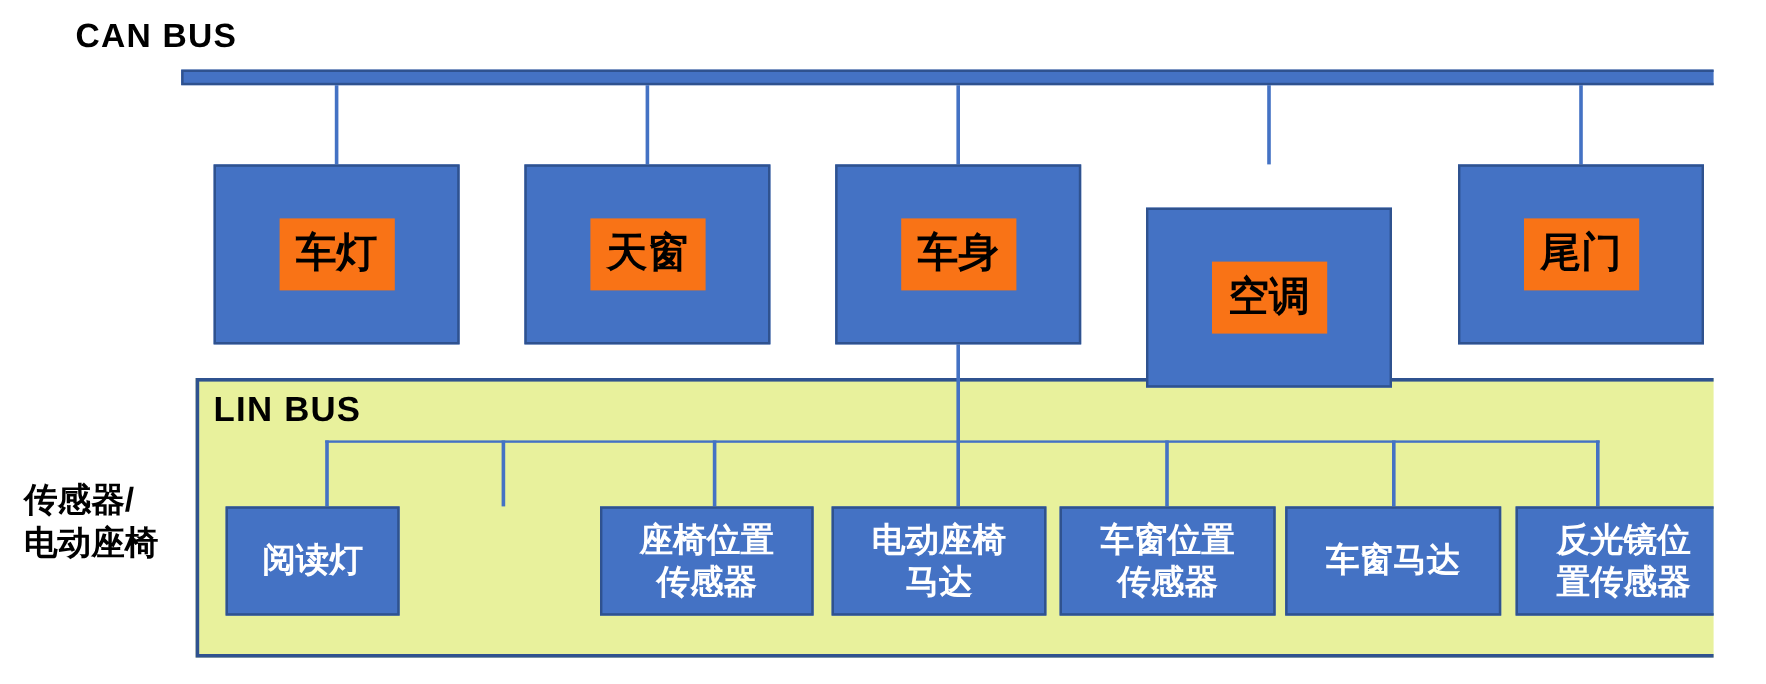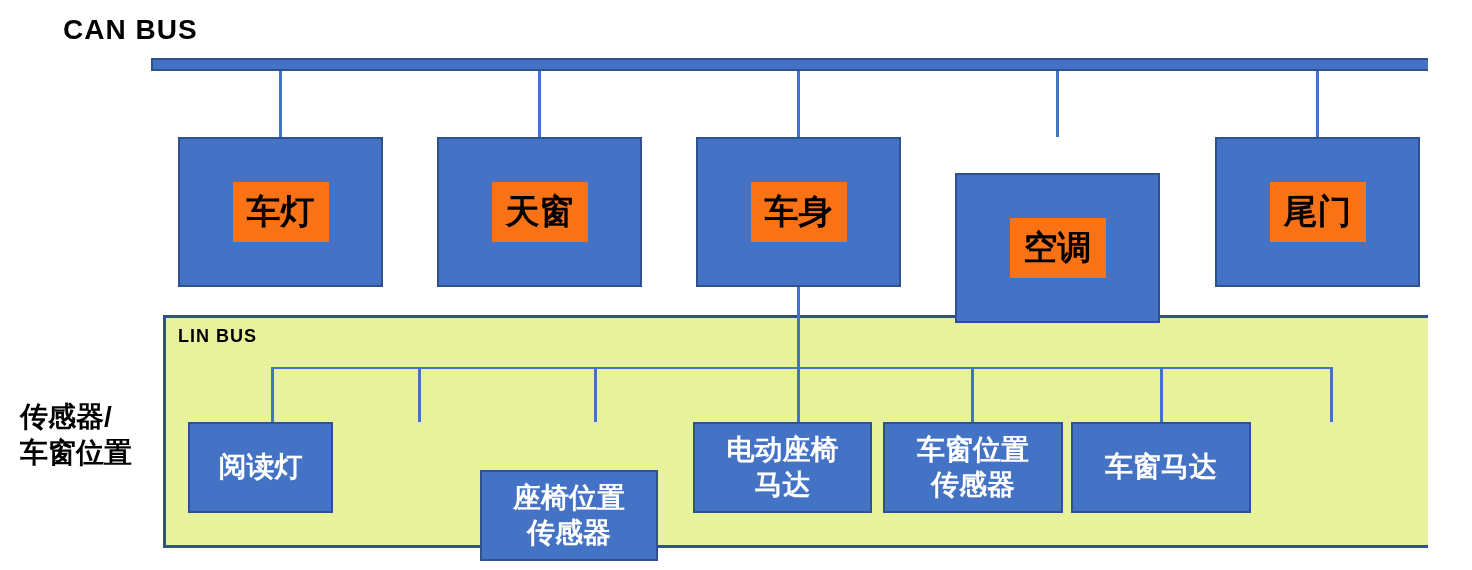--- a/index.html
+++ b/index.html
@@ -49,21 +49,21 @@
     padding:11px 14px;line-height:1.1;
     white-space:nowrap;
   }
   .lin-container{
     position:absolute;left:163px;top:315px;width:1304px;height:233px;
     background:var(--lin-background);
     border:3px solid var(--lin-border);
   }
   .lin-title{
     position:absolute;left:178px;top:326px;
-    font-size:18px;font-weight:bold;color:var(--text-dark);
+    font-size:29px;font-weight:bold;color:var(--text-dark);
     letter-spacing:1px;z-index:2;
   }
   .lin-node{
     position:absolute;top:422px;height:91px;
     background:var(--node-fill);
     border:2px solid var(--node-border);
     display:flex;align-items:center;justify-content:center;
     text-align:center;z-index:3;
   }
   .lin-node-label{
@@ -118,32 +118,36 @@
   <div class="vline z1" style="left:271px;top:367px;height:55px;"></div>
   <div class="vline z1" style="left:418px;top:367px;height:55px;"></div>
   <div class="vline z1" style="left:594px;top:367px;height:55px;"></div>
   <div class="vline z1" style="left:971px;top:367px;height:55px;"></div>
   <div class="vline z1" style="left:1160px;top:367px;height:55px;"></div>
   <div class="vline z1" style="left:1330px;top:367px;height:55px;"></div>
 
   <div class="lin-node" style="left:188px;width:145px;">
     <span class="lin-node-label">阅读灯</span>
   </div>
-  <div class="lin-node" style="left:480px;width:178px;margin-top:48px;">
+  <div class="lin-node" style="left:500px;width:178px;">
     <span class="lin-node-label">座椅位置
 传感器</span>
   </div>
   <div class="lin-node" style="left:693px;width:179px;">
     <span class="lin-node-label">电动座椅
 马达</span>
   </div>
   <div class="lin-node" style="left:883px;width:180px;">
     <span class="lin-node-label">车窗位置
 传感器</span>
   </div>
   <div class="lin-node" style="left:1071px;width:180px;">
     <span class="lin-node-label">车窗马达</span>
   </div>
+  <div class="lin-node" style="left:1263px;width:180px;">
+    <span class="lin-node-label">反光镜位
+置传感器</span>
+  </div>
 
   <div class="side-label">传感器/
-车窗位置</div>
+电动座椅</div>
 
 </div>
 
 </body></html>

